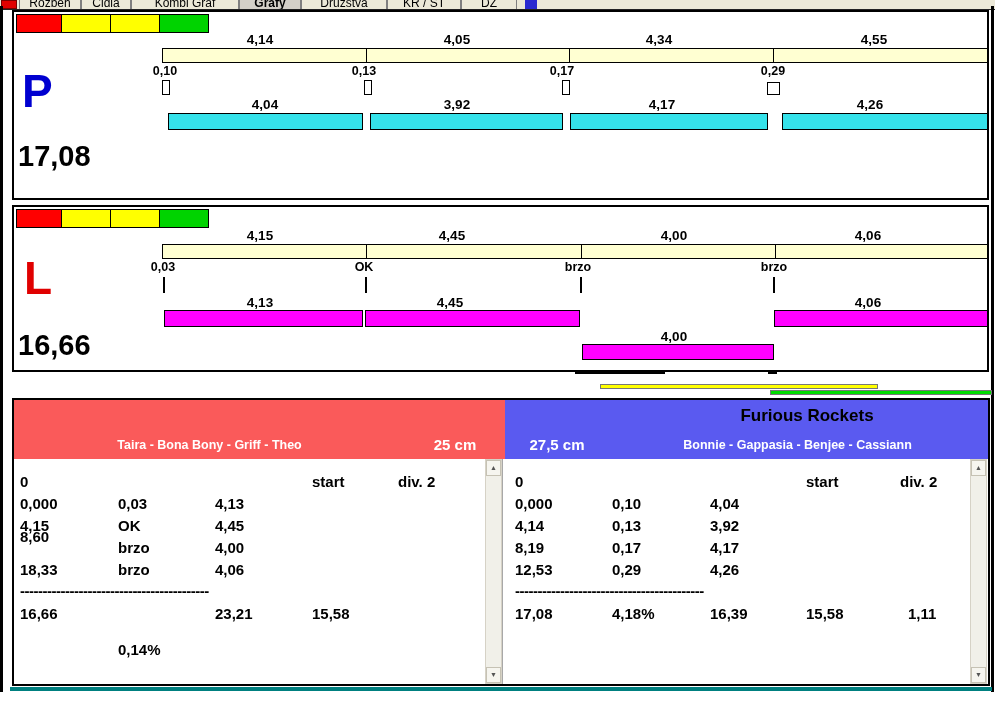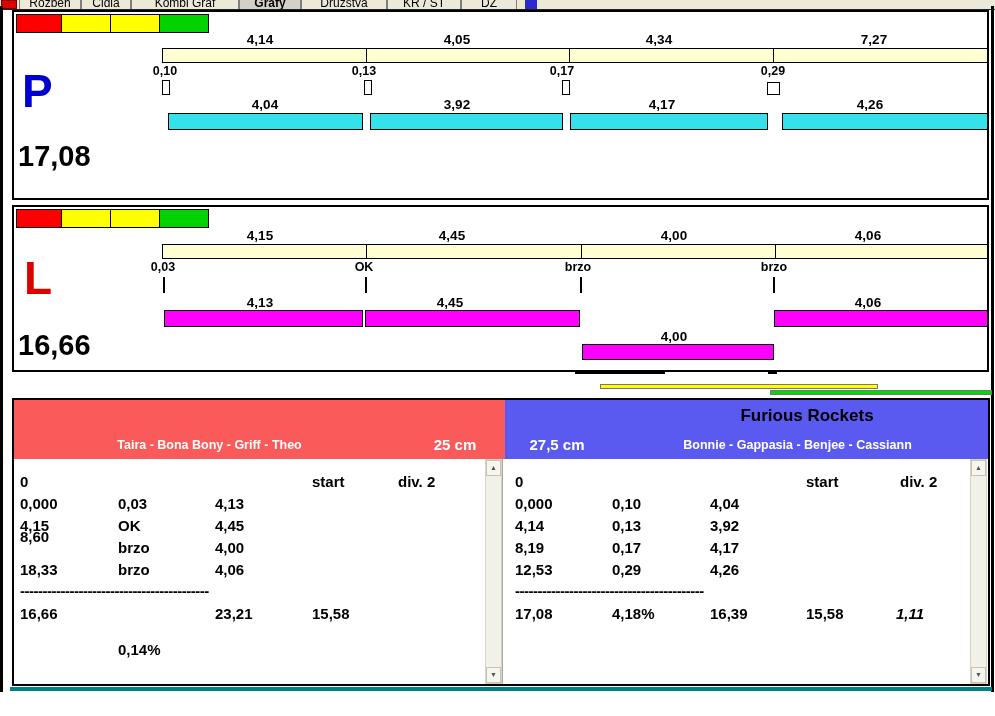--- a/index.html
+++ b/index.html
@@ -78,21 +78,21 @@
     <div class="legend">
       <div style="width:46px;background:#ff0000;"></div>
       <div style="width:50px;background:#ffff00;"></div>
       <div style="width:50px;background:#ffff00;"></div>
       <div style="width:50px;background:#00d300;"></div>
     </div>
 
     <span class="vlab" style="left:216px;top:20px;">4,14</span>
     <span class="vlab" style="left:413px;top:20px;">4,05</span>
     <span class="vlab" style="left:615px;top:20px;">4,34</span>
-    <span class="vlab" style="left:830px;top:20px;">7,27</span>
+    <span class="vlab" style="left:830px;top:20px;">4,55</span>
 
     <div class="bar cream" style="left:148px;top:36px;width:826px;height:15px;">
       <div class="divline" style="left:203px;"></div>
       <div class="divline" style="left:406px;"></div>
       <div class="divline" style="left:610px;"></div>
     </div>
 
     <span class="slab" style="left:126px;top:52px;">0,10</span>
     <span class="slab" style="left:325px;top:52px;">0,13</span>
     <span class="slab" style="left:523px;top:52px;">0,17</span>
@@ -235,21 +235,21 @@
       <span class="cell" style="left:11px;top:101px;">12,53</span>
       <span class="cell" style="left:108px;top:101px;">0,29</span>
       <span class="cell" style="left:206px;top:101px;">4,26</span>
 
       <span class="sep" style="left:11px;top:125px;">------------------------------------------</span>
 
       <span class="cell" style="left:11px;top:145px;">17,08</span>
       <span class="cell" style="left:108px;top:145px;">4,18%</span>
       <span class="cell" style="left:206px;top:145px;">16,39</span>
       <span class="cell" style="left:302px;top:145px;">15,58</span>
-      <span class="cell" style="left:392px;top:145px;font-style:italic;">1,11</span>
+      <span class="cell" style="left:404px;top:145px;">1,11</span>
 
       <div class="scrollbar" style="left:466px;">
         <div class="sb-btn" style="top:0;">▲</div>
         <div class="sb-btn" style="bottom:0;">▼</div>
       </div>
     </div>
   </div>
 
   <div class="tealedge"></div>
 </div>

